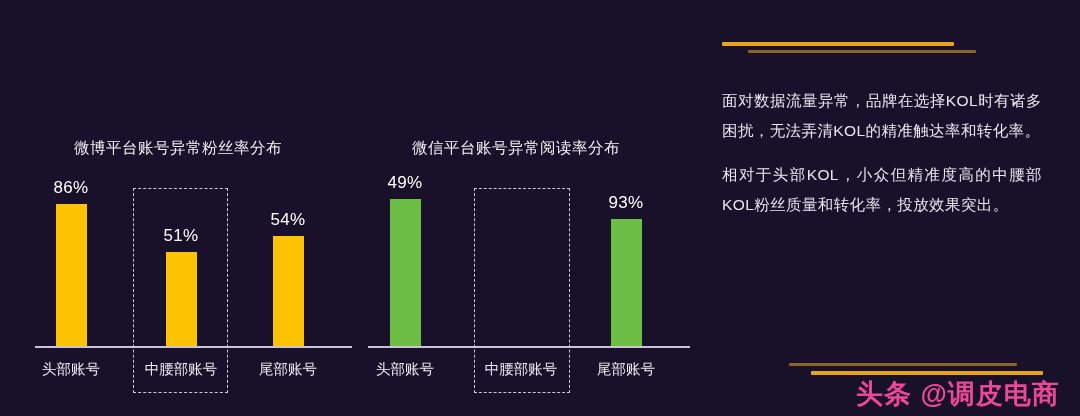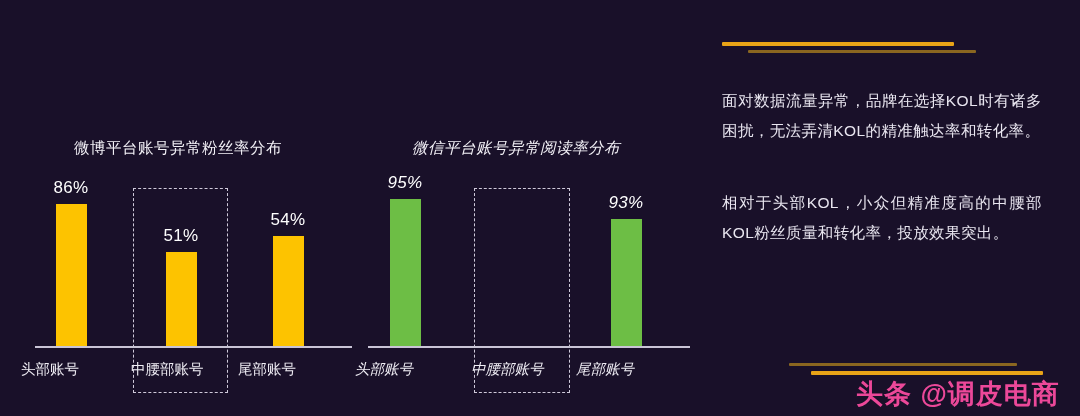--- a/index.html
+++ b/index.html
@@ -17,21 +17,21 @@
   #rule-top-bright   { left:722px; top:42px;  width:232px; background:#E8A317; }
   #rule-top-dim      { left:748px; top:50px;  width:228px; background:#8A6620; height:3px; }
   #rule-bot-dim      { left:789px; top:363px; width:228px; background:#8A6620; height:3px; }
   #rule-bot-bright   { left:811px; top:371px; width:232px; background:#E8A317; }
 
   
   .charts { position:absolute; left:0; top:0; width:700px; height:416px; }
 
   .chart { position:absolute; top:12px; width:350px; height:365px;margin-top:36px; }
   #chart-weibo  { left:0px; }
-  #chart-wechat { left:340px;font-style:italic; }
+  #chart-wechat { left:340px; }
 
   .chart-title {
     position:absolute;
     top:90px;
     width:100%;
     text-align:center;
     font-size:15.5px;
     letter-spacing:0.5px;
     color:#f2f0f6;
     white-space:nowrap;
@@ -84,41 +84,41 @@
     letter-spacing:0.3px;
   }
   .bar-rect { width:31px; }
   .bar-yellow { background:#FDC300; }
   .bar-green  { background:#6DBE45; }
 
   .cat-label {
     position:absolute;
     top:312px;
     width:100px;
-    text-align:left;
+    text-align:center;
     font-size:14.5px;
     color:#f0eef5;
     white-space:nowrap;
   }
 
   
   .text-panel {
     position:absolute;
     left:722px;
     top:86px;
     width:320px;
   }
   .para {
     font-size:15.5px;
     line-height:30px;
     color:#e9e6f0;
     letter-spacing:0.4px;
     text-align:justify;
   }
-  .para + .para { margin-top:42px; }
+  .para + .para { margin-top:14px; }
 
   
   .watermark {
     position:absolute;
     left:856px;
     top:376px;
     font-size:27px;
     font-weight:bold;
     color:#ec4899;
     white-space:nowrap;
@@ -163,21 +163,21 @@
     <div class="cat-label" style="left:131px;">中腰部账号</div>
     <div class="cat-label" style="left:238px;">尾部账号</div>
   </div>
 
   <div class="chart" id="chart-wechat">
     <div class="chart-title">微信平台账号异常阅读率分布</div>
     <div class="highlight-box"></div>
     <div class="plot">
       <div class="bar-slot" style="left:30px;">
         <div class="bar-col">
-          <span class="bar-value">95%</span>
+          <span class="bar-value">49%</span>
           <div class="bar-rect bar-green" style="height:147px;"></div>
         </div>
       </div>
       <div class="bar-slot" style="left:251px;">
         <div class="bar-col">
           <span class="bar-value">93%</span>
           <div class="bar-rect bar-green" style="height:127px;"></div>
         </div>
       </div>
     </div>

